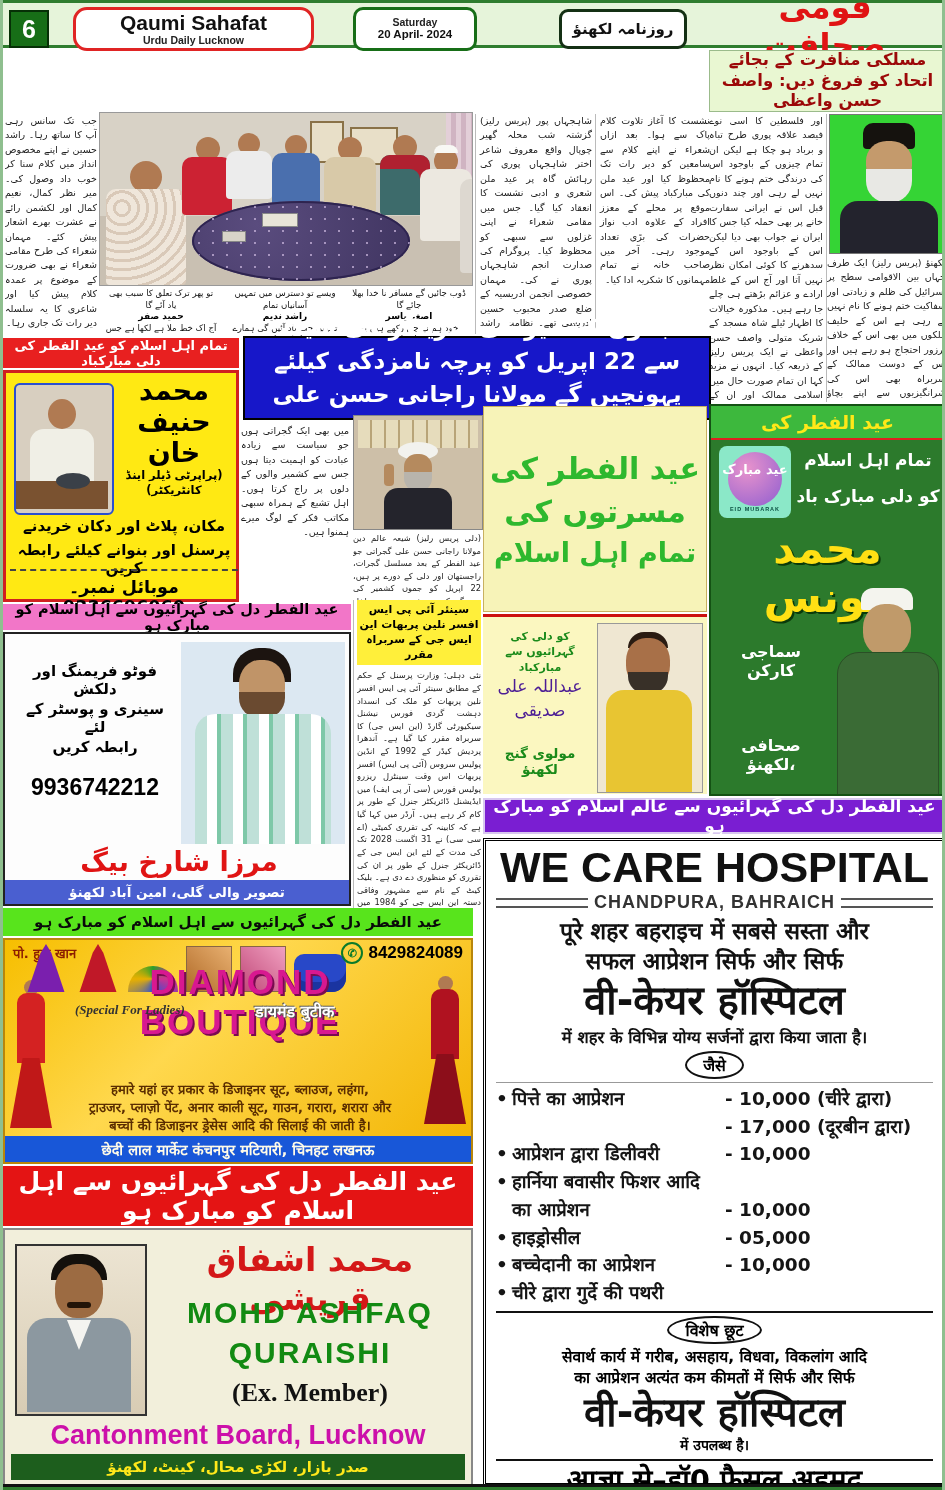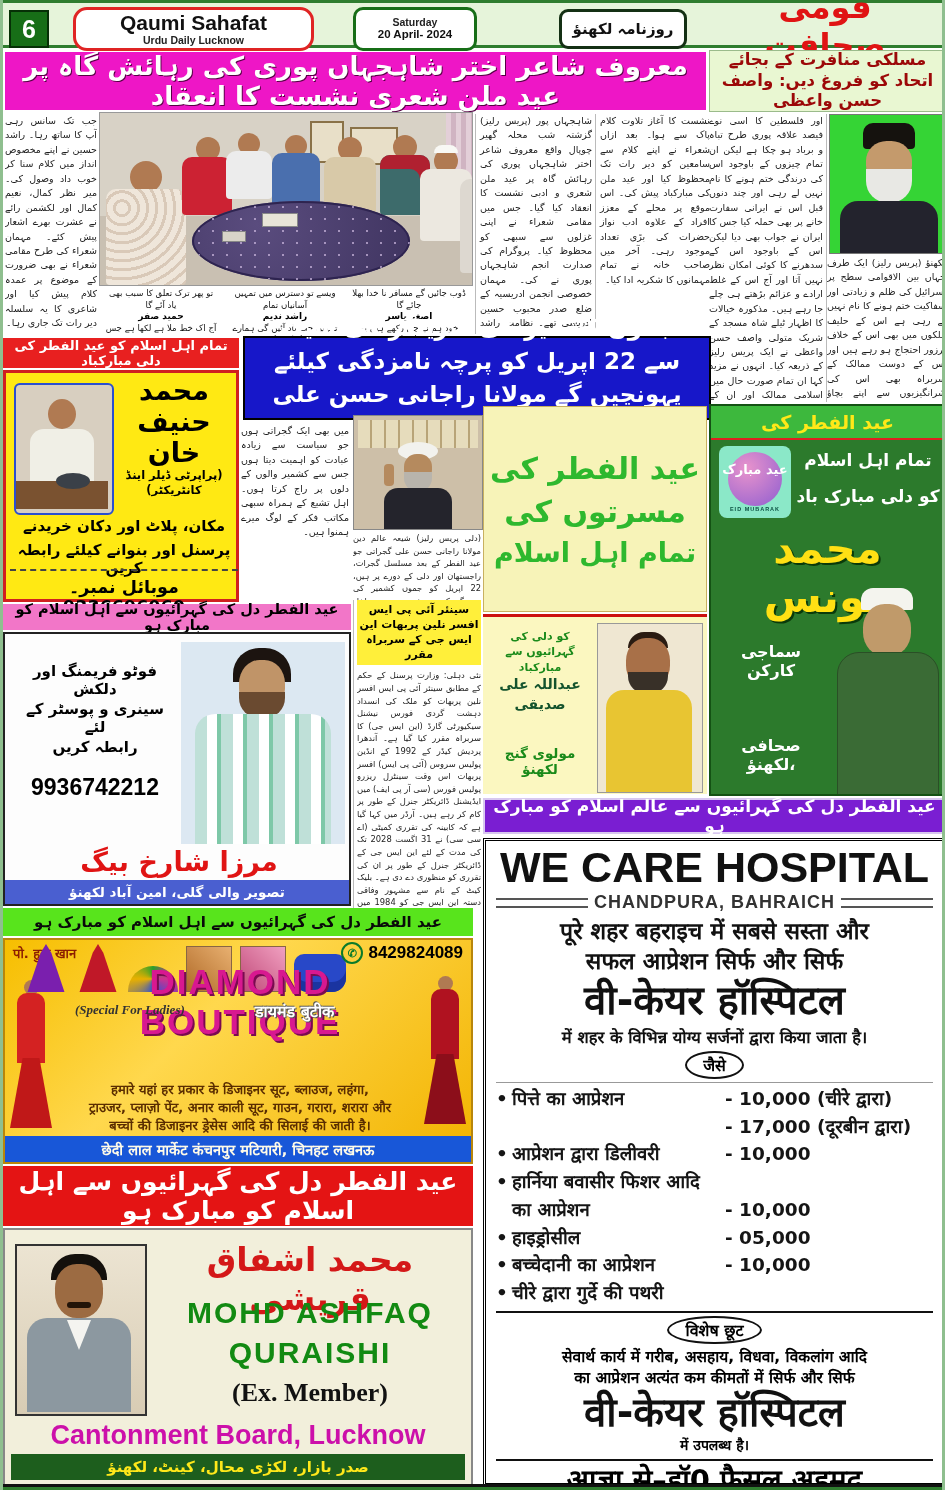--- a/index.html
+++ b/index.html
@@ -122,21 +122,21 @@
   #nsg-body{font-size:8.4px;line-height:1.5;color:#1c1c1c;text-align:justify;overflow:hidden;height:240px;margin-top:4px;}
 
   
   #ad-abd{left:480px;top:614px;width:224px;height:180px;background:#fbf7c0;border-top:3px solid #cc1010;box-sizing:border-box;}
   #abd-ph{left:114px;top:6px;width:104px;height:168px;background:#efe7d2;border:1px solid #999;}
   #abd-ph .face{position:absolute;left:28px;top:14px;width:44px;height:50px;border-radius:45%;background:#a87048;}
   #abd-ph .hair{position:absolute;left:30px;top:8px;width:40px;height:16px;border-radius:18px 18px 0 0;background:#2a1c12;}
   #abd-ph .beard{position:absolute;left:30px;top:48px;width:40px;height:22px;border-radius:0 0 18px 18px;background:#383028;}
   #abd-ph .kurta{position:absolute;left:8px;top:66px;width:86px;height:102px;border-radius:18px 18px 0 0;background:#e8c532;}
   #abd-greet{left:4px;top:12px;width:106px;color:#1a8a1a;font-size:11px;font-weight:bold;line-height:1.4;}
-  #abd-name{left:2px;top:58px;width:110px;color:#14532d;font-size:14px;font-weight:bold;line-height:1.4;}
+  #abd-name{left:2px;top:58px;width:110px;color:#4c1d95;font-size:17px;font-weight:normal;line-height:1.4;}
   #abd-sub{left:4px;top:128px;width:106px;color:#1a8a1a;font-size:13.5px;font-weight:bold;}
 
   
   #ad-moonis{left:706px;top:404px;width:237px;height:392px;background:#2c7a2c;border:2px solid #145214;box-sizing:border-box;}
   #mo-band{left:0;top:0;width:233px;height:32px;background:#3db83d;border-bottom:2px solid #e02020;color:#ffe818;font-size:19px;font-weight:bold;}
   #mo-logo{left:8px;top:40px;width:72px;height:72px;background:#8be8c8;border-radius:8px;}
   #mo-logo .disc{position:absolute;left:9px;top:6px;width:54px;height:54px;border-radius:50%;background:radial-gradient(circle at 35% 30%,#e893cc,#8f5ed0);}
   #mo-logo .lu{position:absolute;left:0;top:16px;width:72px;text-align:center;color:#fff;font-size:13px;font-weight:bold;}
   #mo-logo .le{position:absolute;left:0;top:60px;width:72px;text-align:center;color:#0a5040;font-size:5.5px;font-weight:bold;letter-spacing:1px;}
   #mo-l1{left:84px;top:44px;width:146px;color:#fff;font-size:17px;font-weight:bold;text-align:center;}
@@ -223,21 +223,20 @@
       <div class="t2">Urdu Daily Lucknow</div>
     </div>
     <div id="datebox" class="abs ctr eng">
       <div class="t1">Saturday</div>
       <div class="t2">20  April- 2024</div>
     </div>
     <div id="urbox" class="abs ctr urdu">روزنامہ لکھنؤ</div>
     <div id="urmast" class="abs ctr urdu">قومی صحافت</div>
   </div>
 
-  <div id="hl-poetry" class="abs ctr urdu">معروف شاعر اختر شاہجہاں پوری کی رہائش گاہ پر عید ملن شعری نشست کا انعقاد</div>
   <div id="hl-wasif" class="abs ctr urdu">مسلکی منافرت کے بجائے اتحاد کو فروغ دیں: واصف حسن واعظی</div>
 
   <div id="pa-side" class="abs urdu colmn">جب تک سانس رہی آپ کا ساتھ رہا۔ راشد حسین نے اپنے مخصوص انداز میں کلام سنا کر خوب داد وصول کی۔ میر نظر کمال، نعیم کمال اور لکشمن رائے نے عشرت بھرے اشعار پیش کئے۔ مہمان شعراء کی طرح مقامی شعراء نے بھی ضرورت کے موضوع پر عمدہ کلام پیش کیا اور شاعری کا یہ سلسلہ دیر رات تک جاری رہا۔</div>
 
   <div id="pa-photo" class="ph">
     <div class="wallfr" style="left:210px;top:8px;width:30px;height:38px;"></div>
     <div class="wallfr" style="left:250px;top:14px;width:44px;height:34px;"></div>
     <div class="curtain"></div>
 
     <div class="prs" style="left:6px;top:48px;width:80px;height:124px;">

